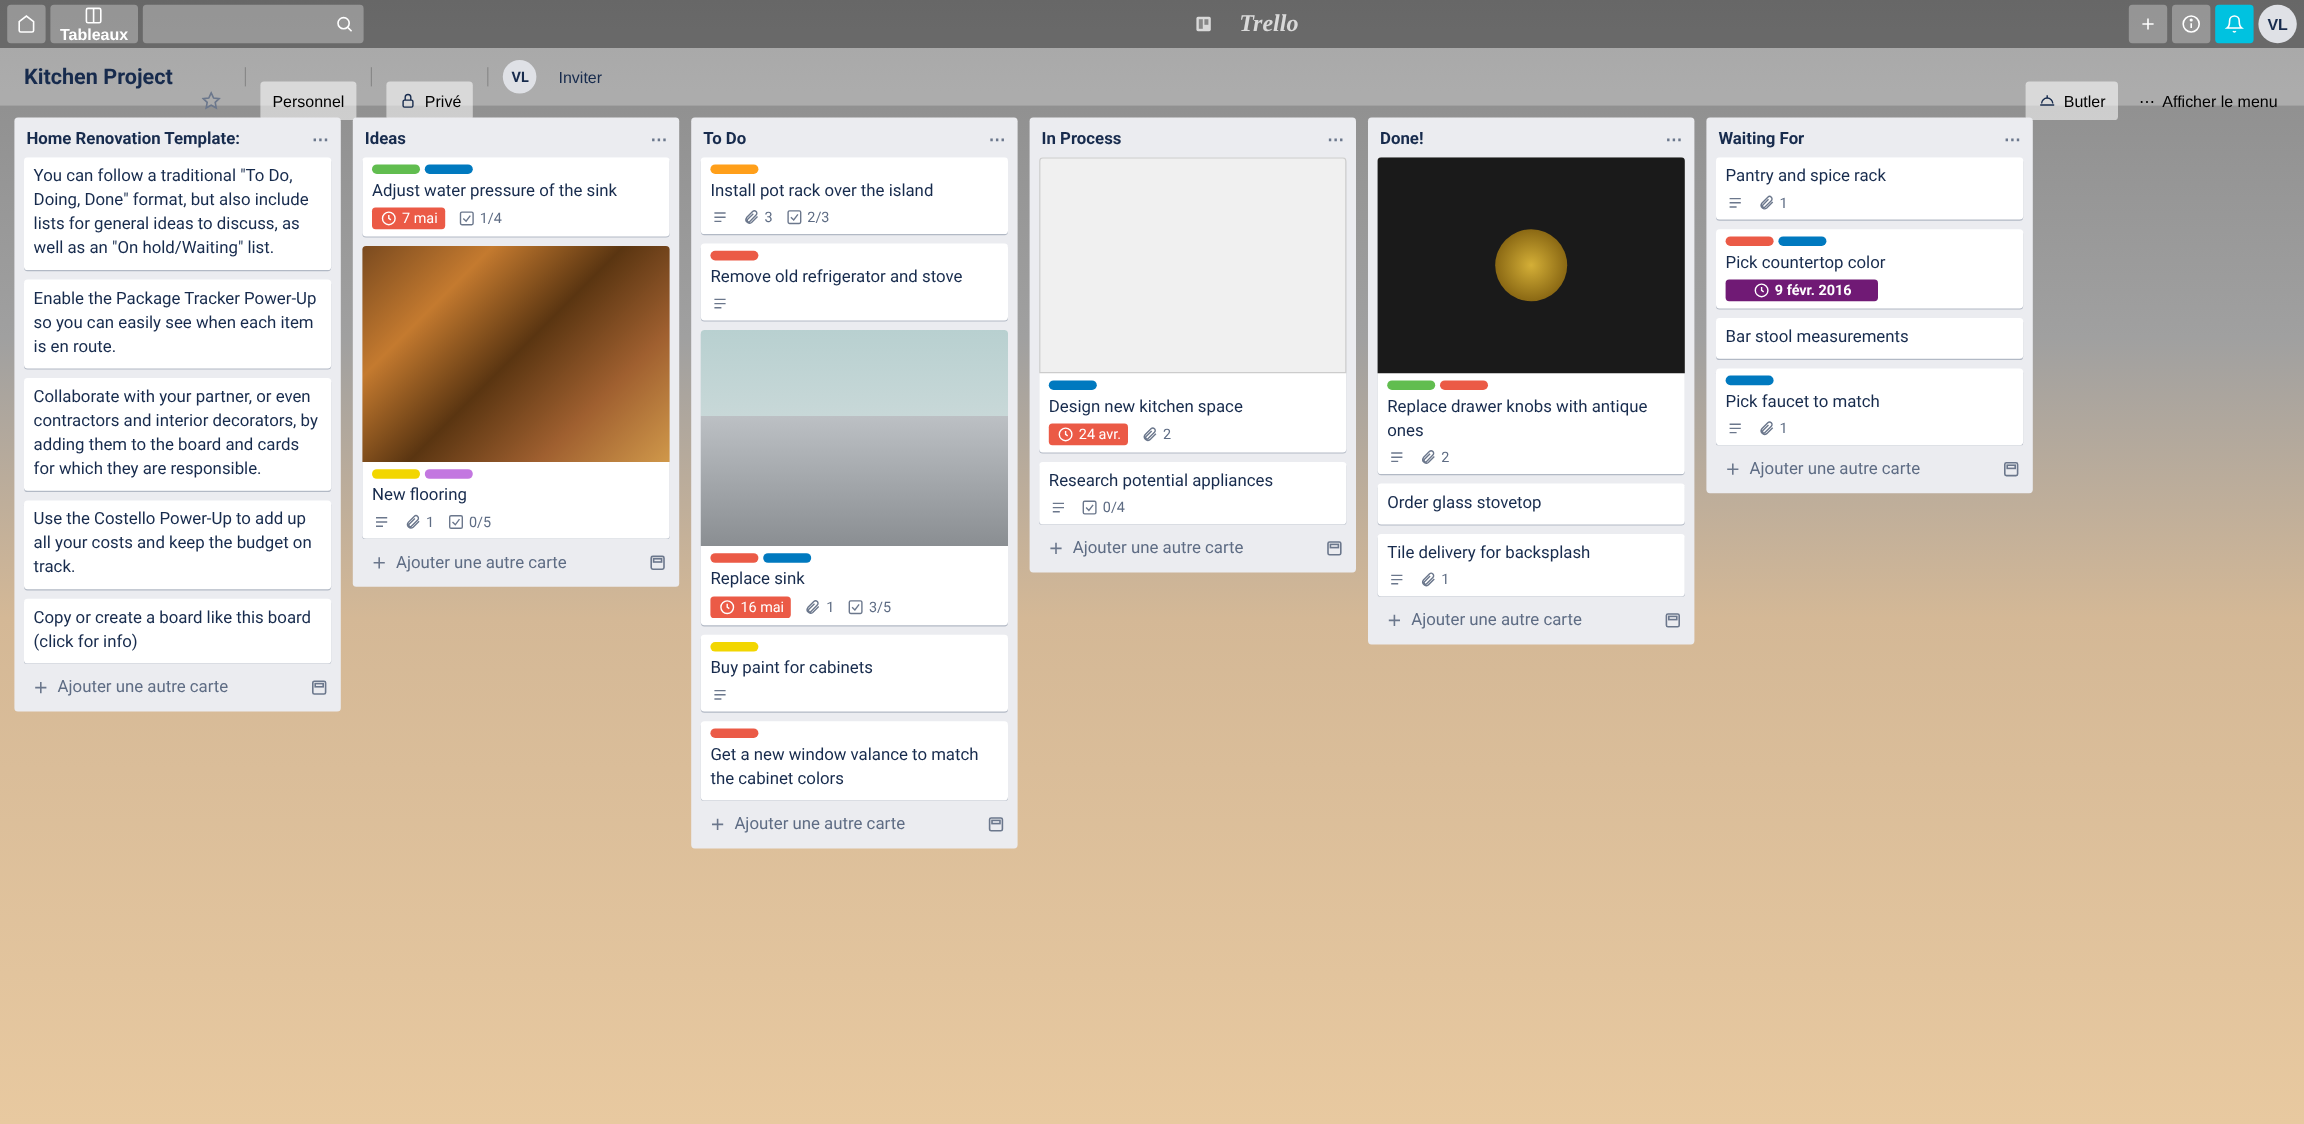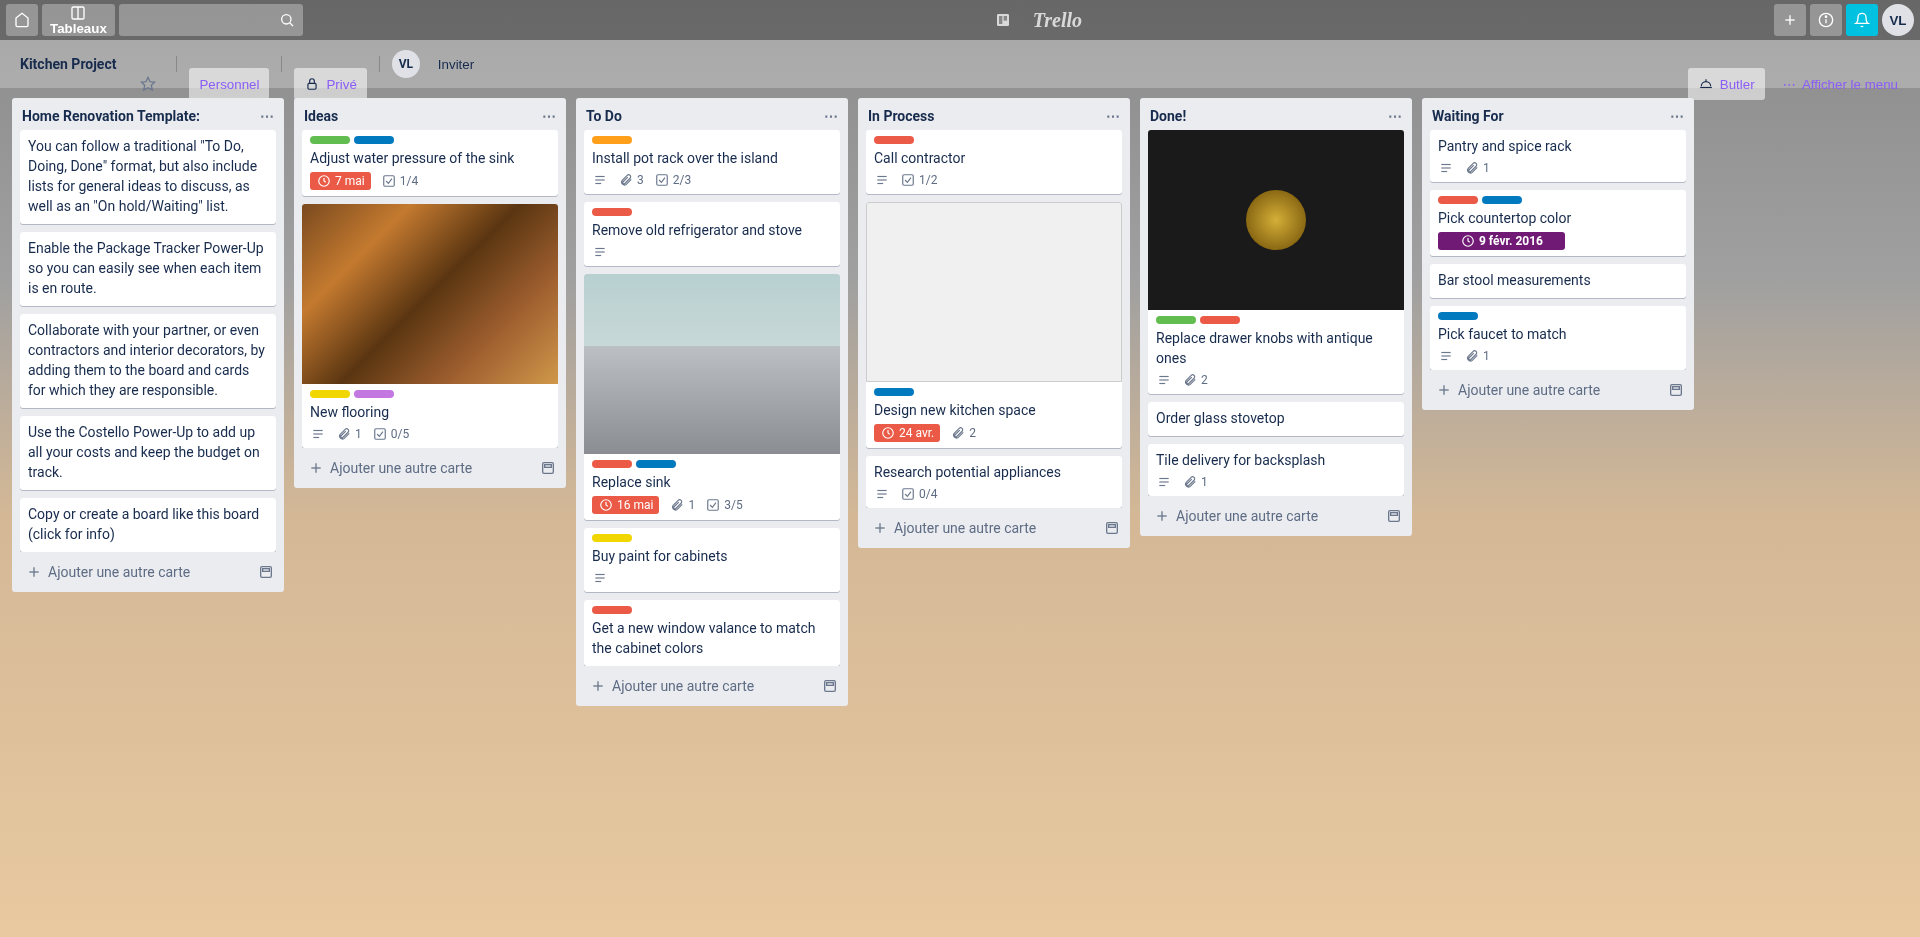--- a/index.html
+++ b/index.html
@@ -54,30 +54,30 @@
 .tb-btn.avatar { background: #dfe1e6; color: #172b4d; font-weight: 700; border-radius: 50%; width: 32px; padding: 0; }
 
 .board-header {
   height: 48px;
   display: flex;
   align-items: center;
   padding: 0 12px;
   gap: 8px;
   background: rgba(255,255,255,0.25);
 }
-.board-title { font-size: 14px; font-weight: 700; padding: 0 8px; }
+.board-title { font-size: 18px; font-weight: 700; padding: 0 8px; }
 .bh-btn {
   background: rgba(255,255,255,0.55);
   border: none;
   border-radius: 3px;
   height: 32px;
   display: inline-flex;
   align-items: center;
   padding: 0 10px;
-  color: #8b5cf6;
+  color: #000000;
   cursor: pointer;
   gap: 6px;
   margin-top: 40px;
 }
 .bh-btn.star { background: transparent; width: 32px; padding: 0; justify-content: center; }
 .bh-sep { width: 1px; height: 16px; background: rgba(0,0,0,0.2); margin: 0 4px; }
 .bh-avatar { width: 28px; height: 28px; border-radius: 50%; background: #dfe1e6; display: inline-flex; align-items: center; justify-content: center; font-size: 12px; font-weight: 700; }
 .bh-invite { background: transparent; border: none; color: #172b4d; padding: 0 10px; cursor: pointer; }
 .bh-right { margin-left: auto; display: flex; gap: 8px; align-items: center; }
 
@@ -505,43 +505,20 @@
         </span>
     </div>
   </div>
     <div class="list">
     <div class="list-header">
       <span class="list-title">In Process</span>
       <span class="list-menu">⋯</span>
     </div>
     <div class="list-cards">
         <div class="card">
-          <div class="labels">
-            <span class="label l-red"></span>
-          </div>
-          <div class="card-title">Call contractor</div>
-          <div class="badges">
-            <span class="badge">
-              <span class="icon">
-                <svg class="small-svg" viewBox="0 0 24 24" fill="none" stroke="#6b778c" stroke-width="2">
-                  <line x1="4" y1="6" x2="20" y2="6"></line>
-                  <line x1="4" y1="12" x2="20" y2="12"></line>
-                  <line x1="4" y1="18" x2="14" y2="18"></line>
-                </svg>
-              </span>
-            </span>
-            <span class="badge"><span class="icon">
-                <svg class="small-svg" viewBox="0 0 24 24" fill="none" stroke="#6b778c" stroke-width="2">
-                  <rect x="3" y="3" width="18" height="18" rx="2"></rect>
-                  <polyline points="7 12 11 16 17 8"></polyline>
-                </svg>
-              </span>1/2</span>
-          </div>
-        </div>
-        <div class="card">
           <div class="card-cover cover-plan"></div>
           <div class="labels">
             <span class="label l-blue"></span>
           </div>
           <div class="card-title">Design new kitchen space</div>
           <div class="badges">
             <span class="badge due"><span class="icon">
                 <svg class="small-svg" viewBox="0 0 24 24" fill="none" stroke="#fff" stroke-width="2">
                   <circle cx="12" cy="12" r="9"></circle>
                   <polyline points="12 7 12 12 15 14"></polyline>

